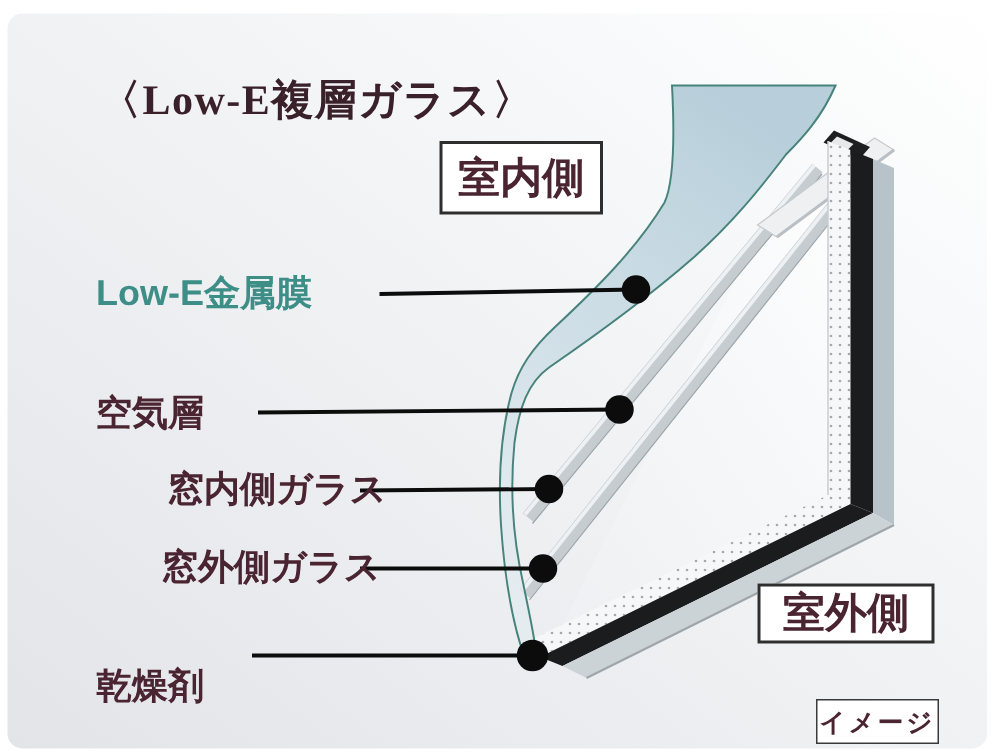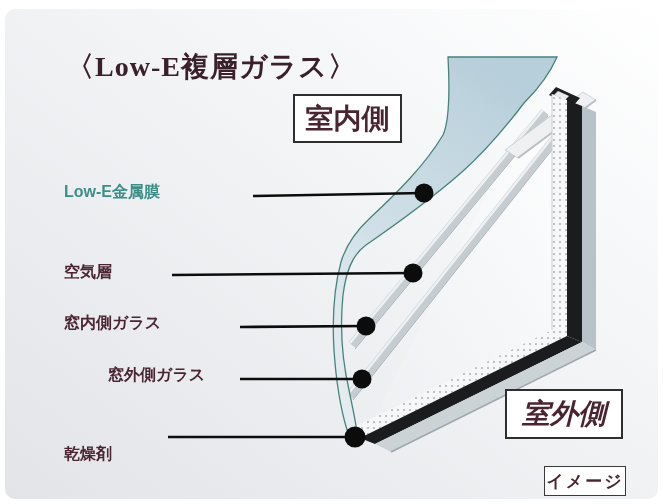--- a/index.html
+++ b/index.html
@@ -16,36 +16,36 @@
   .diagram-svg{position:absolute;left:0;top:0;width:663px;height:504px;}
   .page-title{
     position:absolute;left:66px;top:48px;
     font-family:"Liberation Serif","DejaVu Serif",serif;
     font-size:28px;font-weight:600;color:#3a2129;letter-spacing:1px;
     white-space:nowrap;
     text-align:center;
   }
   .layer-label{
     position:absolute;left:64px;
-    font-size:16px;font-weight:bold;color:#4a2430;
+    font-size:24px;font-weight:bold;color:#4a2430;
     white-space:nowrap;line-height:1;
   }
   #lbl-lowe{top:184px;color:#3e8e88;}
   #lbl-air{top:264px;}
-  #lbl-inner{top:315px;}
+  #lbl-inner{top:315px;margin-left:48px;}
   #lbl-outer{top:367px;margin-left:44px;}
   #lbl-dess{top:446px;}
   .side-box{
     position:absolute;background:#ffffff;border:2px solid #2e2e2e;
     color:#4a2430;font-weight:bold;font-size:28px;
     display:flex;align-items:center;justify-content:center;
     white-space:nowrap;box-sizing:border-box;line-height:1;
   }
   #box-indoor{left:293px;top:94px;width:109px;height:49px;}
-  #box-outdoor{left:505px;top:389px;width:118px;height:50px;font-style:italic;}
+  #box-outdoor{left:505px;top:389px;width:118px;height:40px;}
   #box-note{
     left:544px;top:466px;width:82px;height:30px;
     border-width:1px;border-color:#3a3a3a;
     font-size:17px;font-weight:700;letter-spacing:2px;
   }
 </style>
 </head>
 <body>
 
 <div class="panel"></div>

